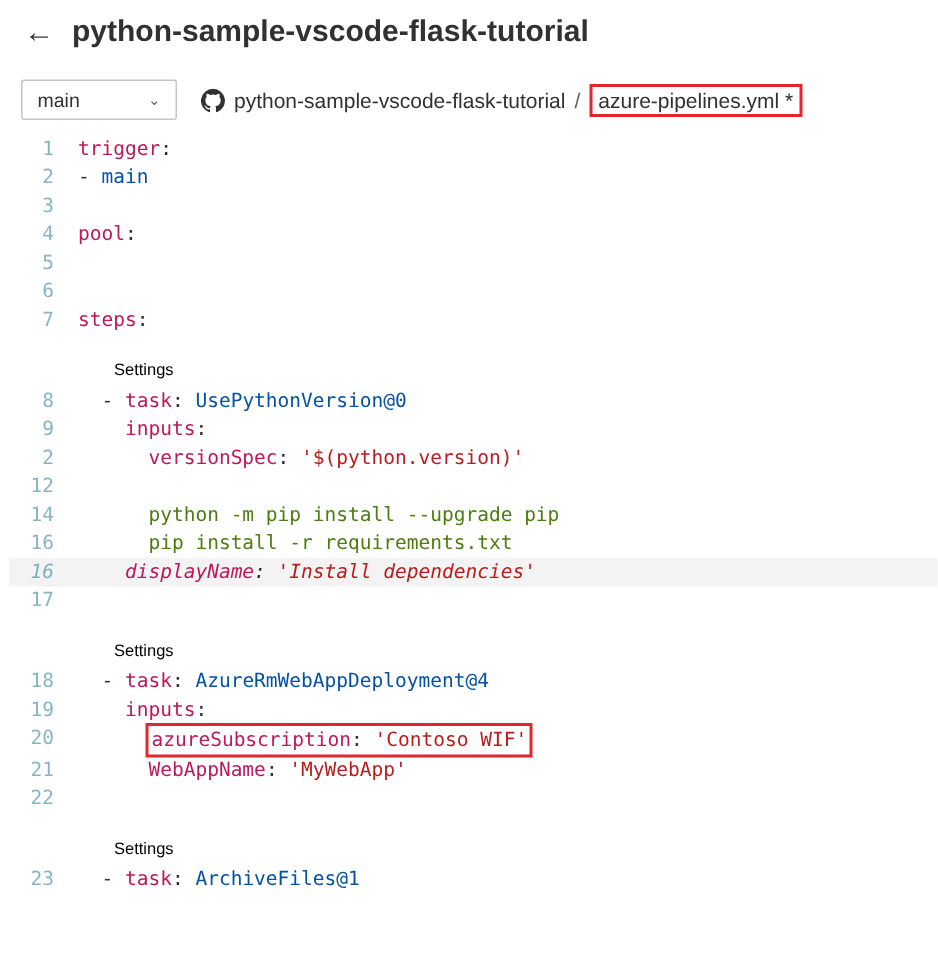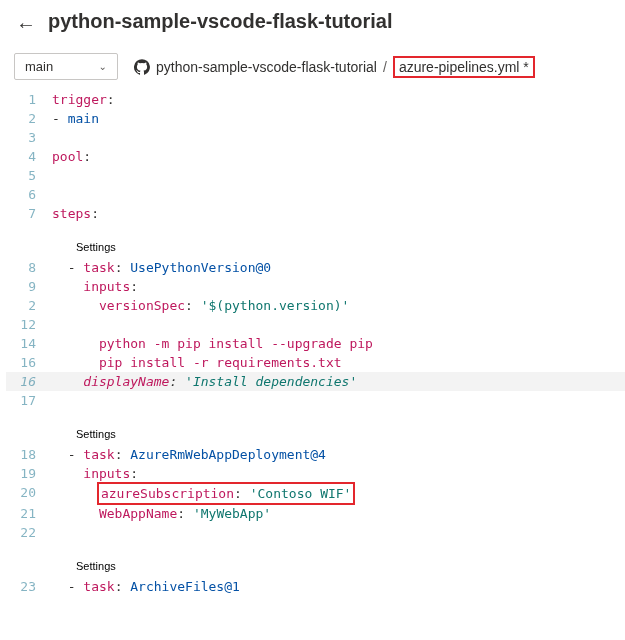--- a/index.html
+++ b/index.html
@@ -88,24 +88,24 @@
   }
   .code {
     white-space: pre;
     position: relative;
     padding-left: 2px;
   }
   .line.hl { background: #f3f3f3; font-style: italic; }
   .line.hl .code { z-index: 1; text-align: right; }
   
   .tk-key { color: #be185d; }
-  .tk-str { color: #0f766e; }
+  .tk-str { color: #b91c1c; }
   .tk-plain { color: #323130; }
   .tk-id { color: #0451a5; }
-  .tk-cmd { color: #be185d; }
+  .tk-cmd { color: #4d7c0f; }
   .settings-lens {
     color: #000000;
     font-size: 11px;
     font-family: "Segoe UI", sans-serif;
     padding-left: 24px;
     margin-top: 15px;
     margin-bottom: 1px;
     display: inline-block;
     cursor: pointer;
   }

